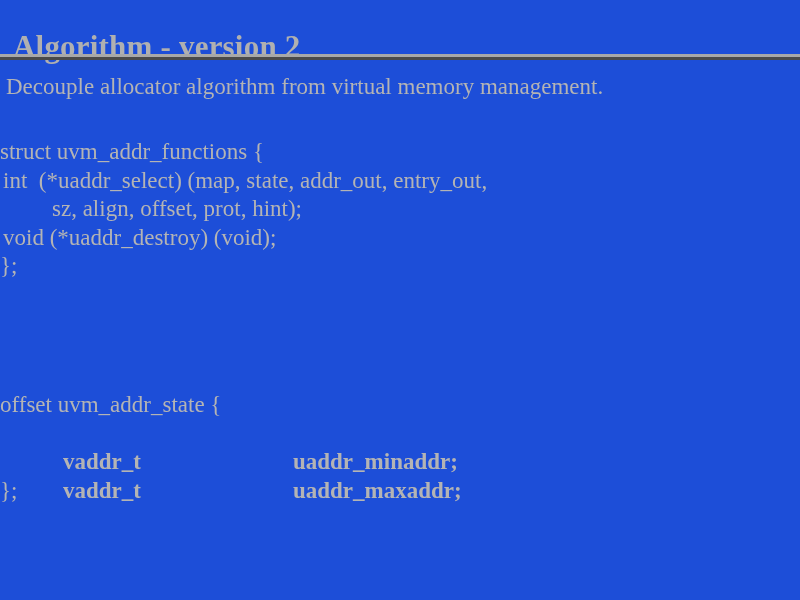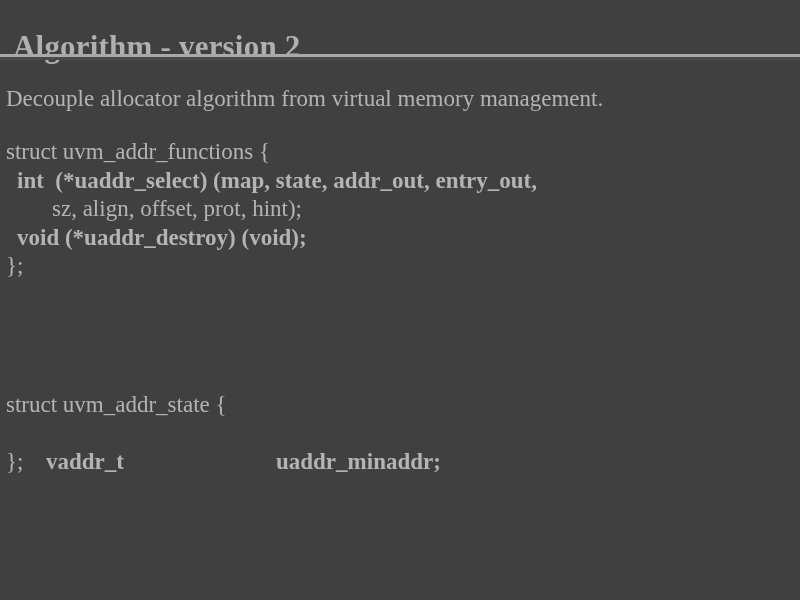--- a/index.html
+++ b/index.html
@@ -12,21 +12,21 @@
     height: 600px;
     overflow: hidden;
     font-family: "Liberation Serif", "DejaVu Serif", serif;
     color: #b4b4b4;
     -webkit-font-smoothing: none;
   }
   .slide {
     position: relative;
     width: 800px;
     height: 600px;
-    background: #404040;
+    background: #1d4ed8;
     box-sizing: border-box;
   }
 
   
   .slide-title {
     position: absolute;
     left: 13px;
     top: 6px;
     font-size: 31px;
     line-height: 40px;
@@ -61,21 +61,21 @@
     position: absolute;
     left: 0;
     top: 64px;
     width: 800px;
     height: 536px;
   }
 
   .subtitle {
     position: absolute;
     left: 6px;
-    top: 20px;
+    top: 8px;
     font-size: 23px;
     line-height: 30px;
     color: #b4b4b4;
     white-space: nowrap;
   }
 
   
   .code-block {
     position: absolute;
     left: 0;
@@ -85,25 +85,26 @@
   #code-block-state     { top: 327px; }
 
   .code-line {
     font-family: "Liberation Serif", "DejaVu Serif", serif;
     font-size: 23px;
     line-height: 28.5px;
     color: #b4b4b4;
     white-space: pre;
     height: 28.5px;
   }
-  .code-line.ind0 { padding-left: 6px; }
-  .code-line.ind1 { padding-left: 17px; font-weight: bold; }
+  .code-line.ind0 { }
+  .code-line.ind1 { padding-left: 3px; }
   .code-line.ind2 { padding-left: 52px; }
 
   .field-row {
+    padding-left: 17px;
     display: block;
     font-weight: bold;
   }
   .field-row .field-type {
     display: inline-block;
     width: 230px;
   }
   .field-row .field-name {
     display: inline-block;
   }
@@ -126,24 +127,27 @@
 
     <div class="code-block" id="code-block-functions">
       <div class="code-line ind0">struct uvm_addr_functions {</div>
       <div class="code-line ind1">int  (*uaddr_select) (map, state, addr_out, entry_out,</div>
       <div class="code-line ind2">sz, align, offset, prot, hint);</div>
       <div class="code-line ind1">void (*uaddr_destroy) (void);</div>
       <div class="code-line ind0">};</div>
     </div>
 
     <div class="code-block" id="code-block-state">
-      <div class="code-line ind0">struct uvm_addr_state {</div>
+      <div class="code-line ind0">offset uvm_addr_state {</div>
 
       <div class="code-line field-row">
         <span class="field-type">vaddr_t</span><span class="field-name">uaddr_minaddr;</span>
       </div>
 
+      <div class="code-line field-row">
+        <span class="field-type">vaddr_t</span><span class="field-name">uaddr_maxaddr;</span>
+      </div>
 
       <div class="code-line ind0">};</div>
     </div>
 
   </div>
 </div>
 
 </body></html>

